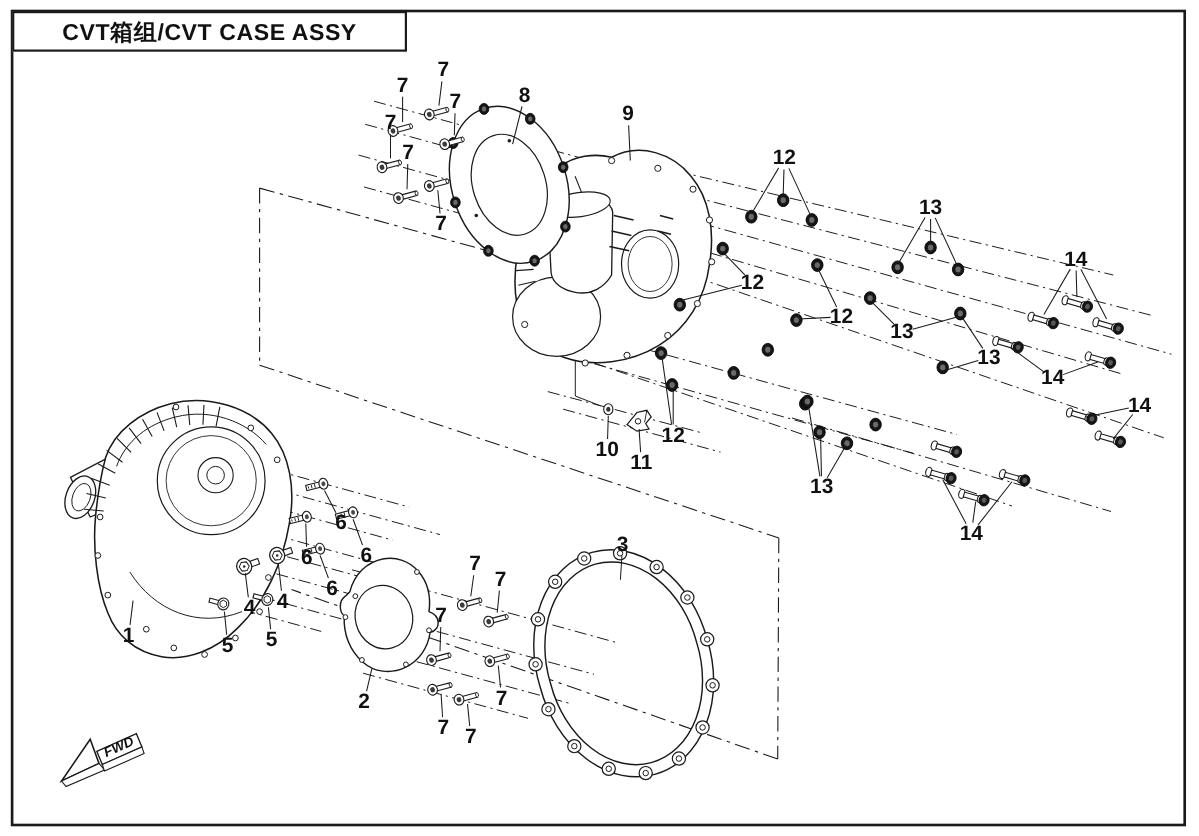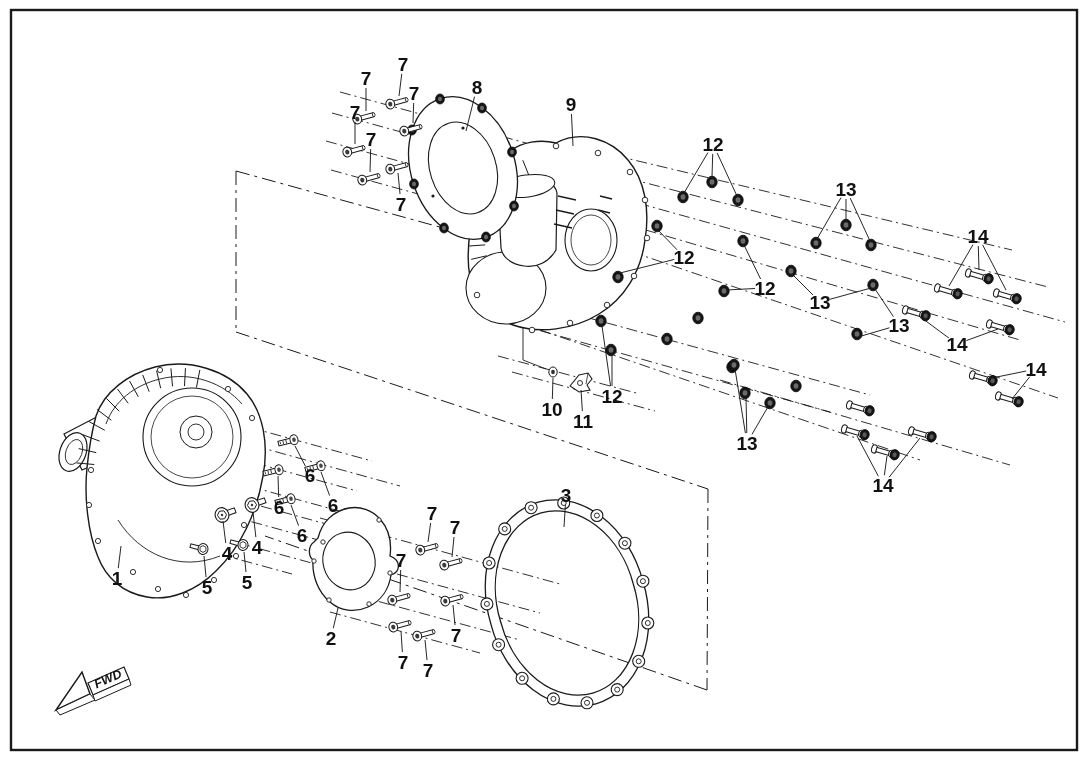--- a/index.html
+++ b/index.html
@@ -11,20 +11,23 @@
              justify-content:center;z-index:5;}
   .title-box span{font-weight:bold;font-size:21px;color:#111;letter-spacing:.5px;
                   font-family:"Liberation Sans",sans-serif;}
   svg text{font-family:"Liberation Sans",sans-serif;}
   .callout{font-weight:bold;font-size:19px;fill:#111;}
 </style>
 </head>
 <body>
 
 <div class="page">
+  <div class="title-box">
+    <span>CVT箱组/CVT CASE ASSY</span>
+  </div>
   <svg id="diagram" width="1090" height="760" viewBox="0 0 1090 760">
       <rect x="11" y="10" width="1066" height="740" fill="none" stroke="#1a1a1a" stroke-width="2.4"></rect>
       <g>
         <line x1="236" y1="171" x2="236" y2="332" stroke="#1a1a1a" stroke-width="1" stroke-dasharray="14 5 3 5"></line>
         <line x1="236" y1="171" x2="505" y2="245" stroke="#1a1a1a" stroke-width="1" stroke-dasharray="14 5 3 5"></line>
         <line x1="236" y1="332" x2="708" y2="489" stroke="#1a1a1a" stroke-width="1" stroke-dasharray="14 5 3 5"></line>
         <line x1="708" y1="489" x2="707" y2="690" stroke="#1a1a1a" stroke-width="1" stroke-dasharray="14 5 3 5"></line>
         <line x1="707" y1="690" x2="265" y2="536" stroke="#1a1a1a" stroke-width="1" stroke-dasharray="14 5 3 5"></line>
       </g>
       <g>

